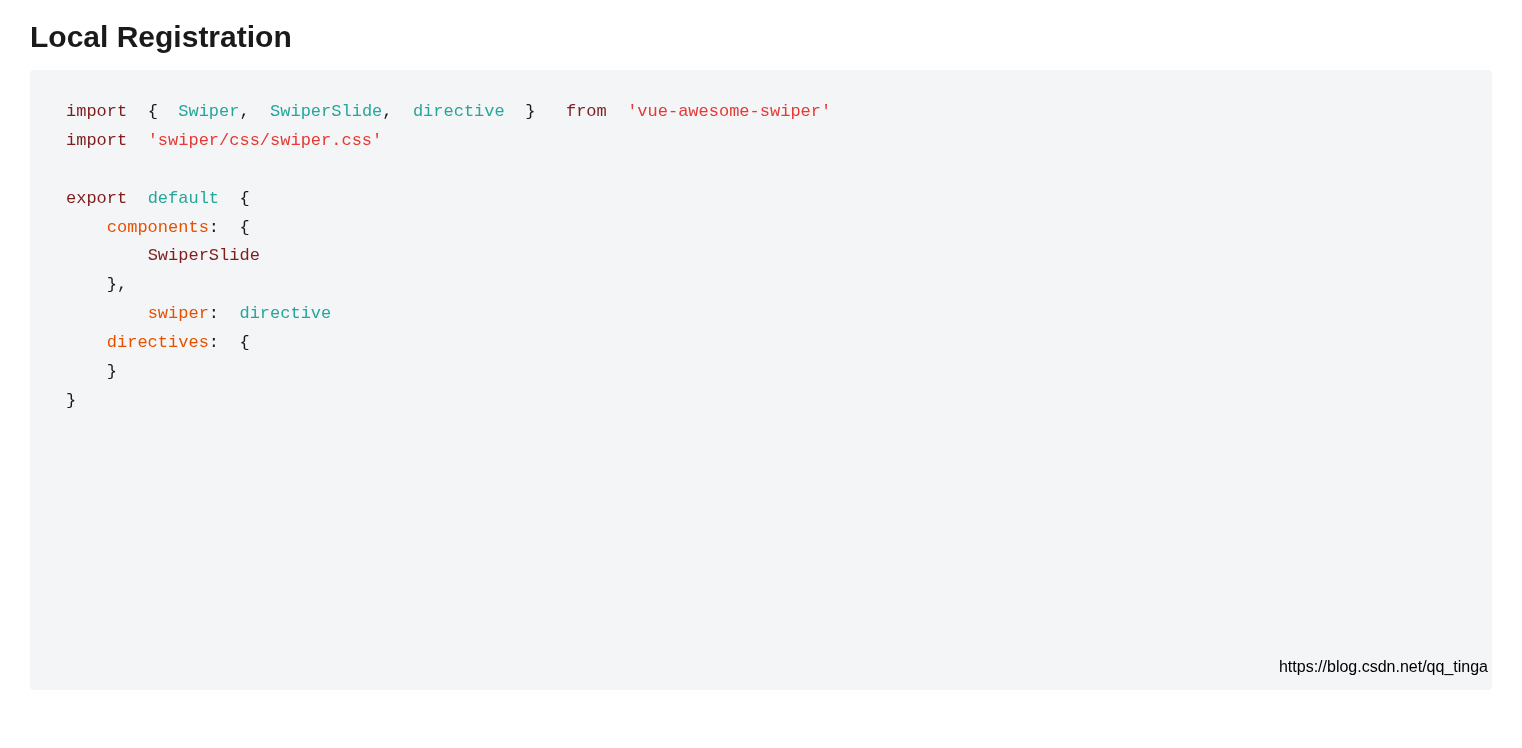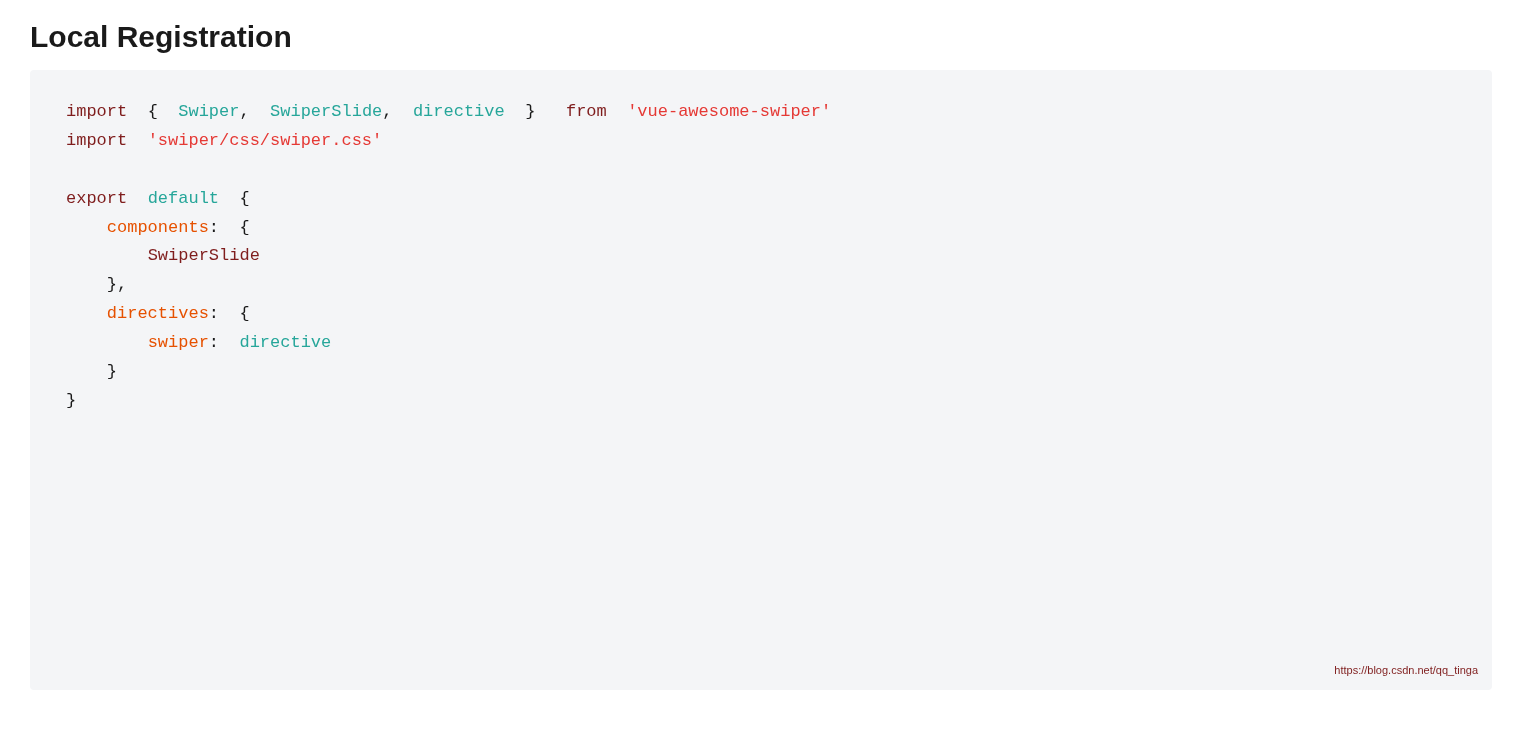--- a/index.html
+++ b/index.html
@@ -59,23 +59,23 @@
       color: #e65100;
     }
 
     .punctuation {
       color: #1a1a1a;
     }
 
     .watermark {
       position: absolute;
       bottom: 10px;
-      right: 14px;
-      font-size: 11px;
-      color: #7f1d1d;
+      right: 4px;
+      font-size: 16px;
+      color: #000000;
       font-family: Arial, sans-serif;
     }
   </style>
 </head>
 <body>
 
 <div class="page-container">
   <h1 class="page-title">Local Registration</h1>
 
   <div class="code-block">
@@ -88,23 +88,23 @@
 
     <span class="code-line"><span class="kw-black">export</span>  <span class="kw-teal">default</span>  <span class="punctuation">{</span></span>
 
     <span class="code-line">    <span class="kw-orange">components</span><span class="punctuation">:</span>  <span class="punctuation">{</span></span>
 
 
     <span class="code-line">        <span class="kw-black">SwiperSlide</span></span>
 
     <span class="code-line">    <span class="punctuation">},</span></span>
 
+    <span class="code-line">        <span class="kw-orange">swiper</span><span class="punctuation">:</span>  <span class="kw-teal">directive</span></span>
+
     <span class="code-line">    <span class="kw-orange">directives</span><span class="punctuation">:</span>  <span class="punctuation">{</span></span>
-
-    <span class="code-line">        <span class="kw-orange">swiper</span><span class="punctuation">:</span>  <span class="kw-teal">directive</span></span>
 
     <span class="code-line">    <span class="punctuation">}</span></span>
 
     <span class="code-line"><span class="punctuation">}</span></span>
 
     <span class="watermark">https://blog.csdn.net/qq_tinga</span>
   </div>
 </div>
 
 </body></html>

